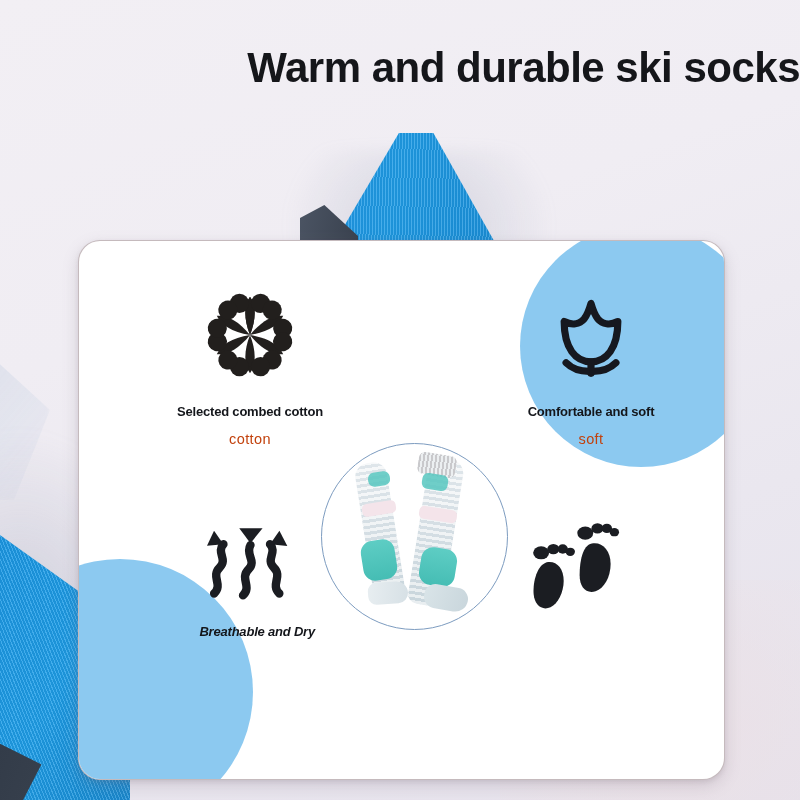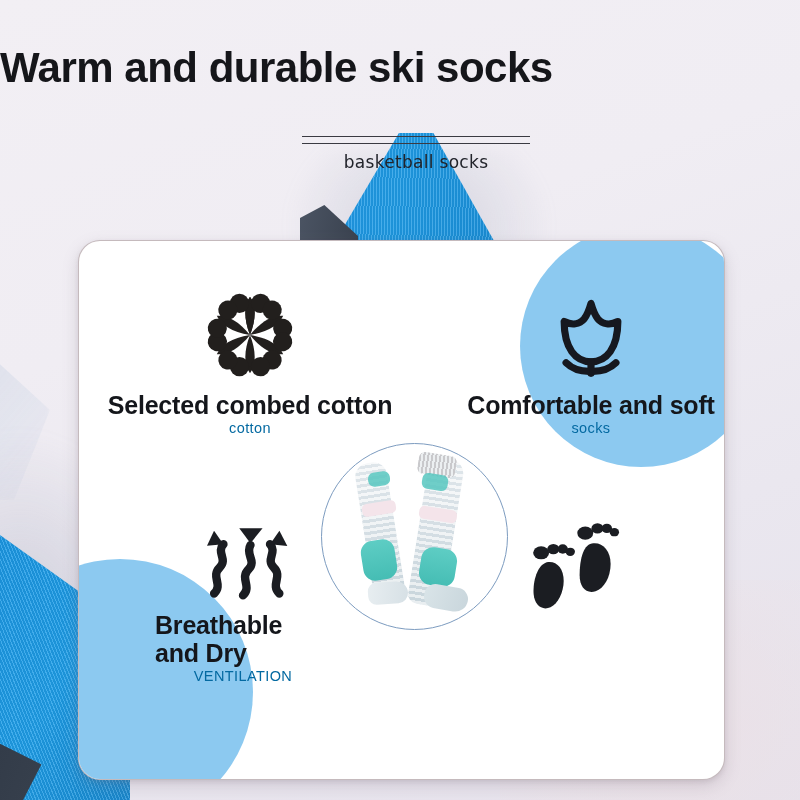--- a/index.html
+++ b/index.html
@@ -86,21 +86,21 @@
   .bg-wash-br {
     position:absolute; right:-120px; bottom:-140px;
     width: 420px; height: 360px;
     background: radial-gradient(ellipse at 40% 40%, rgba(236,224,228,.75), rgba(236,224,228,0) 70%);
   }
 
   
   .headline {
     position: absolute;
     left: 0; right: 0; top: 44px;
-    text-align: left;
+    text-align: right;
     font-size: 42px;
     font-weight: 700;
     letter-spacing: -0.5px;
     color: #15161a;
     white-space: nowrap;
   }
 
   
   .subbrand {
     position: absolute;
@@ -151,44 +151,45 @@
   
   .feat {
     position: absolute;
     text-align: center;
   }
   .feat-icon {
     display: block;
     margin: 0 auto;
   }
   .feat-title {
-    font-size: 25px;
+    font-size: 13px;
     font-weight: 700;
     color: #14161b;
     letter-spacing: -0.2px;
-    margin-top: 10px;
+    margin-top: 24px;
     line-height: 1.12;
   }
   .feat-sub {
     font-size: 14.5px;
-    color: #0369a1;
-    margin-top: 1px;
+    color: #c2410c;
+    margin-top: 11px;
     letter-spacing: 0.4px;
   }
 
   
   .f-cotton  { left: 10px;  top: 48px;  width: 322px; }
   .f-soft    { left: 362px; top: 48px;  width: 300px; }
   .f-vent    { left: 40px;  top: 278px; width: 248px; }
   .f-wear    { left: 350px; top: 278px; width: 290px; }
 
   .f-vent .feat-title {
-    text-align: left;
+    text-align: right;
     padding-left: 36px;
     width: 160px;
+    font-style: italic;
   }
 
   
   .center-circle {
     position: absolute;
     left: 242px; top: 202px;
     width: 185px; height: 185px;
     border: 1.4px solid #7d9cc0;
     border-radius: 50%;
     background: #ffffff;
@@ -277,24 +278,20 @@
     <div class="sock-top-shadow"></div>
     <div class="sock-top"></div>
     <div class="sock-top-cuff"></div>
     <div class="sock-left-shadow"></div>
     <div class="sock-left"></div>
     <div class="sock-left-dark"></div>
   </div>
 
   <div class="headline">Warm and durable ski socks</div>
 
-  <div class="subbrand">
-    <div class="rule-top"></div>
-    <div class="subbrand-text">basketball socks</div>
-  </div>
 
   <div class="card">
 
     <div class="blob blob-tr"></div>
     <div class="blob blob-bl"></div>
 
     <div class="feat f-cotton">
       <svg class="feat-icon" width="96" height="92" viewBox="0 0 100 96">
         <g fill="#221f1d">
           <path d="M50 48 L50 48 C43 30 44 16 50 8 C56 16 57 30 50 48 Z"></path>
@@ -341,38 +338,37 @@
     <div class="feat f-soft">
       <svg class="feat-icon" width="96" height="92" viewBox="0 0 100 96">
         <g fill="none" stroke="#16181f" stroke-width="7.5" stroke-linecap="round" stroke-linejoin="round">
           <path d="M22 34 C22 62 34 76 50 76 C66 76 78 62 78 34 C70 38 62 37 57 31 C54 27 52 22 50 15 C48 22 46 27 43 31 C38 37 30 38 22 34 Z"></path>
           <path d="M50 76 L50 88"></path>
           <path d="M48 86 C38 86 29 82 24 77"></path>
           <path d="M52 86 C62 86 71 82 76 77"></path>
         </g>
       </svg>
       <div class="feat-title">Comfortable and soft</div>
-      <div class="feat-sub">socks</div>
+      <div class="feat-sub">soft</div>
     </div>
 
     <div class="feat f-vent">
       <svg class="feat-icon" width="124" height="82" viewBox="0 0 130 88">
         <g fill="none" stroke="#1b1d22" stroke-width="9" stroke-linecap="round" stroke-linejoin="round">
           <path d="M34 80 C44 70 30 62 40 52 C49 43 36 36 44 27"></path>
           <path d="M65 82 C75 72 61 64 71 54 C80 45 67 38 73 28"></path>
           <path d="M104 80 C94 70 108 62 98 52 C89 43 102 36 94 27"></path>
         </g>
         <g fill="#1b1d22">
           <path d="M44 27 L27 22 L40 10 Z" transform="rotate(-22 44 27)"></path>
           <path d="M73 26 L61 10 L86 10 Z"></path>
           <path d="M94 27 L98 10 L112 22 Z" transform="rotate(22 94 27)"></path>
         </g>
       </svg>
       <div class="feat-title">Breathable and Dry</div>
-      <div class="feat-sub">VENTILATION</div>
     </div>
 
     <div class="feat f-wear">
       <svg class="feat-icon" width="104" height="92" viewBox="0 0 110 98">
         <g fill="#1b1d22">
 
           <g transform="translate(2,16)">
             <path d="M24 30 C34 28 42 36 42 50 C42 62 36 74 28 78 C19 82 11 76 10 64 C9 50 14 33 24 30 Z"></path>
             <ellipse cx="18" cy="20" rx="8.5" ry="7"></ellipse>
             <ellipse cx="31" cy="16" rx="6.5" ry="5.5"></ellipse>

